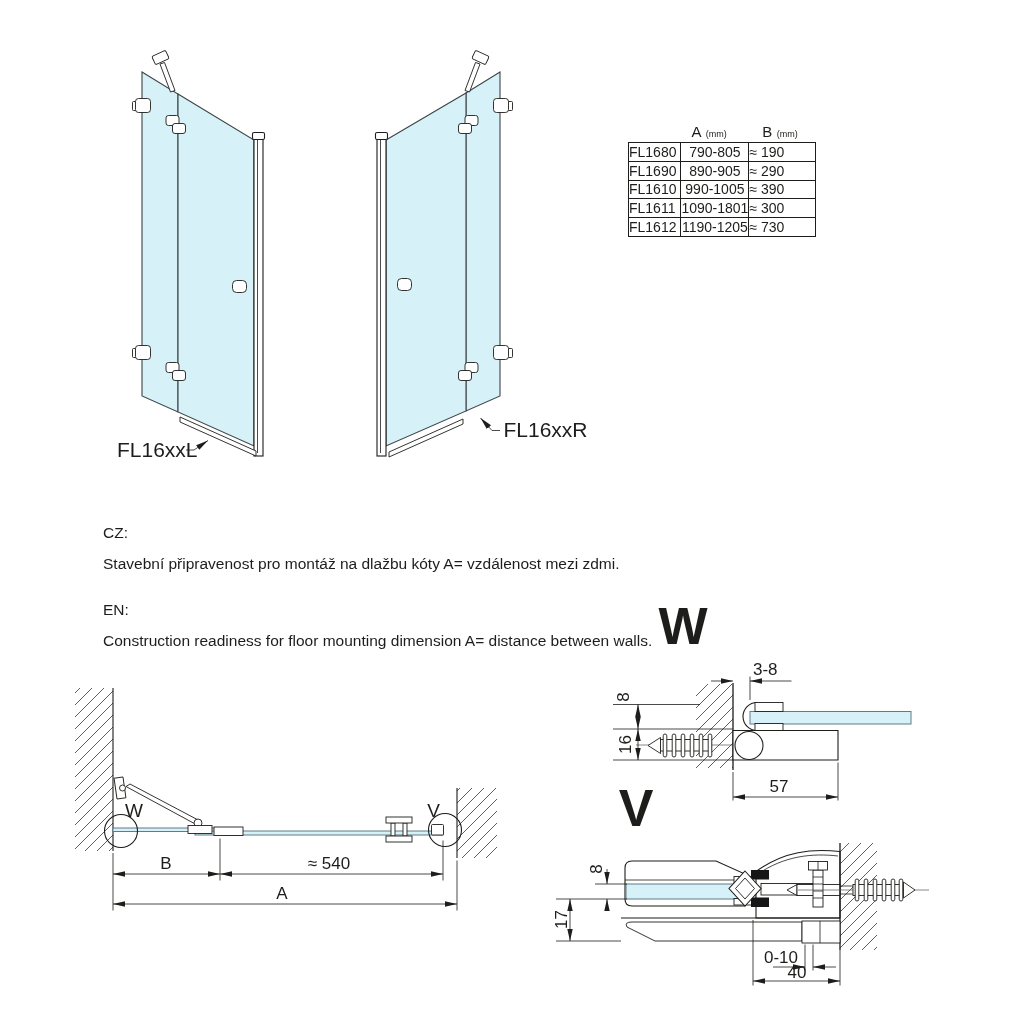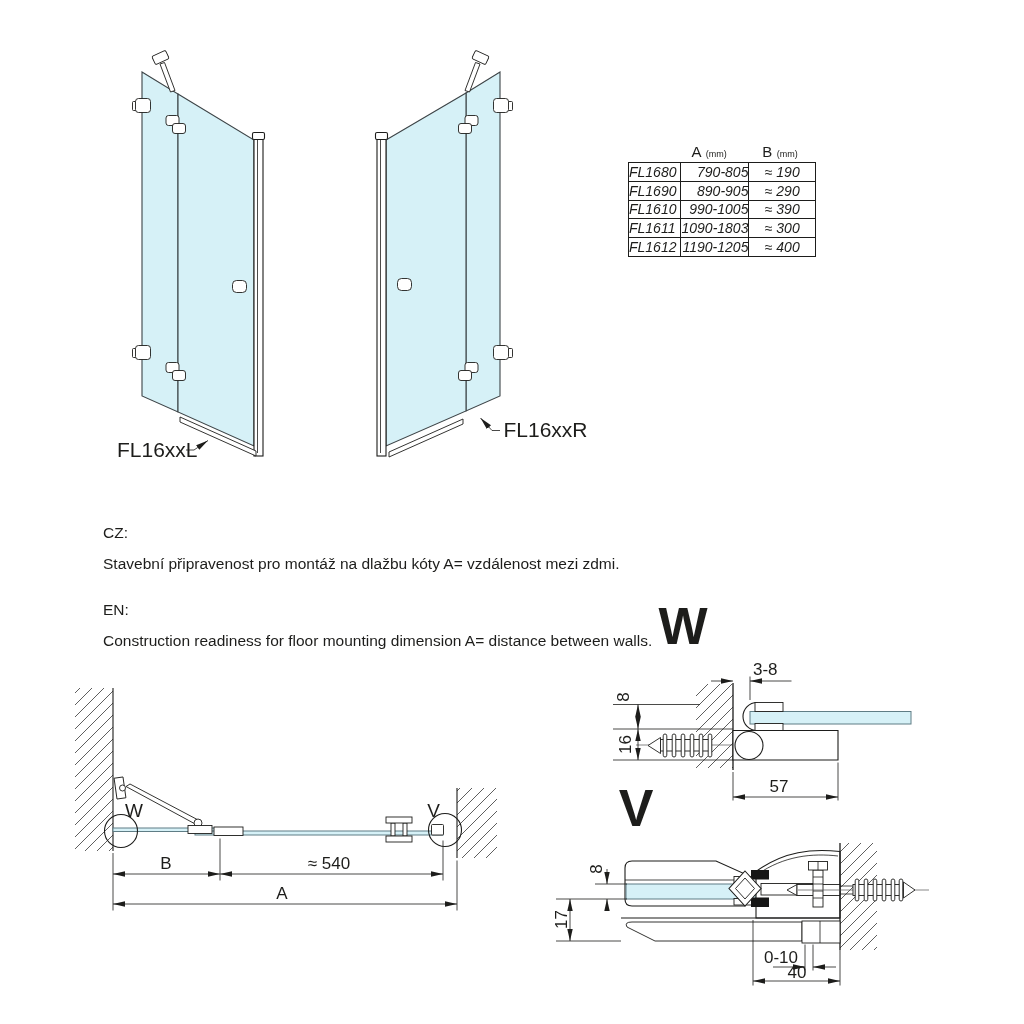--- a/index.html
+++ b/index.html
@@ -18,35 +18,35 @@
   .glass  { fill:var(--glass); stroke:#3d4447; stroke-width:1.1; }
   .glass2 { fill:var(--glass); stroke:var(--glass-edge); stroke-width:1; }
   .dark { fill:#161616; stroke:none; }
   .mk   { fill:var(--line); }
   .t-dim   { font-size:17px; }
   .t-label { font-size:21px; }
   .t-marker{ font-size:19px; }
   .t-title { font-size:52px; font-weight:600; }
 
   
-  .spec-table { position:absolute; left:628px; top:140px; width:188px; }
+  .spec-table { position:absolute; left:628px; top:120px; width:188px; }
   .spec-head { display:flex; height:21px; align-items:flex-end; padding-bottom:1px; }
   .spec-head .hm { width:54px; }
   .spec-head .ha { width:81px; text-align:center; }
   .spec-head .hb { width:84px; text-align:center;margin-top:10px; }
   .spec-head .big { font-size:15px; }
   .spec-head .unit { font-size:9px; }
   table.spec { border-collapse:collapse; }
   table.spec td {
     border:1px solid var(--line); height:17.8px; font-size:14px;
-    padding:0; vertical-align:middle;font-style:italic;
+    padding:0; vertical-align:middle;
   }
   td.c-model { width:53px; text-align:left; padding-left:3px; }
-  td.c-a { width:80px; text-align:right; }
-  td.c-b { width:83px; text-align:center; }
+  td.c-a { width:80px; text-align:center; }
+  td.c-b { width:83px; text-align:left; }
 
   
   .note { position:absolute; left:103px; display:flex; font-size:15.5px; line-height:19px;flex-direction:column; }
   .note .prefix { width:31px; flex:0 0 31px; }
   .note-cz { top:523px; }
   .note-en { top:560px;margin-top:40px; }
 </style>
 </head>
 <body>
 
@@ -275,27 +275,27 @@
         <td class="c-a">890-905</td>
         <td class="c-b">≈ 290</td>
       </tr>
       <tr>
         <td class="c-model">FL1610</td>
         <td class="c-a">990-1005</td>
         <td class="c-b">≈ 390</td>
       </tr>
       <tr>
         <td class="c-model">FL1611</td>
-        <td class="c-a">1090-1803</td>
+        <td class="c-a">1090-1801</td>
         <td class="c-b">≈ 300</td>
       </tr>
       <tr>
         <td class="c-model">FL1612</td>
         <td class="c-a">1190-1205</td>
-        <td class="c-b">≈ 400</td>
+        <td class="c-b">≈ 730</td>
       </tr>
     </tbody>
   </table>
 </div>
 
 <div class="note note-cz">
   <span class="prefix">CZ:</span>
   <span>Stavební připravenost pro montáž na dlažbu kóty A= vzdálenost mezi zdmi.</span>
 </div>
 <div class="note note-en">

